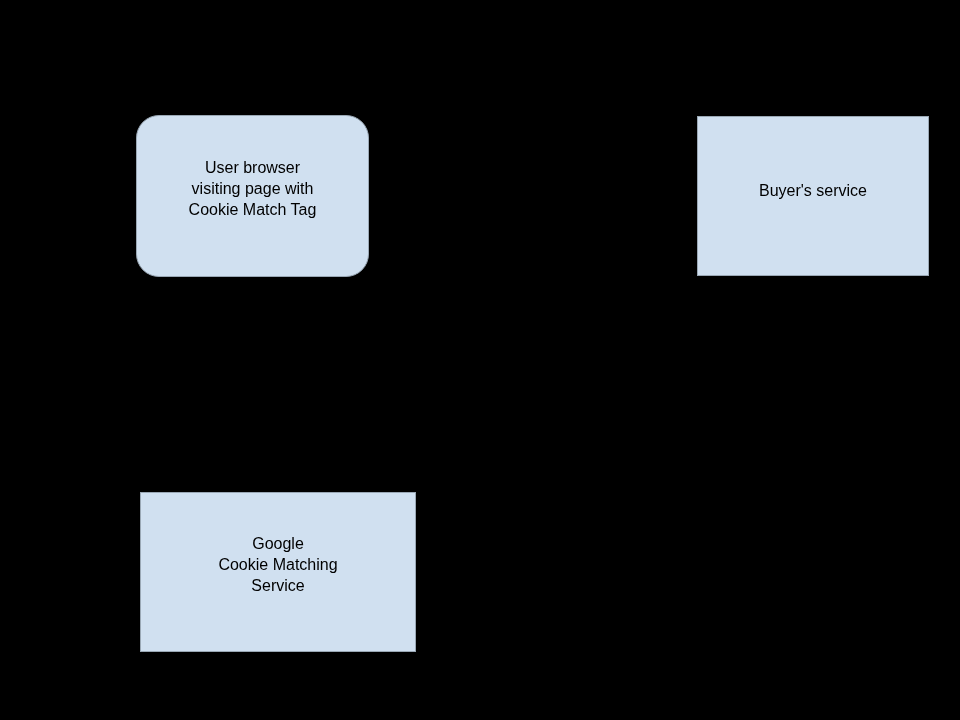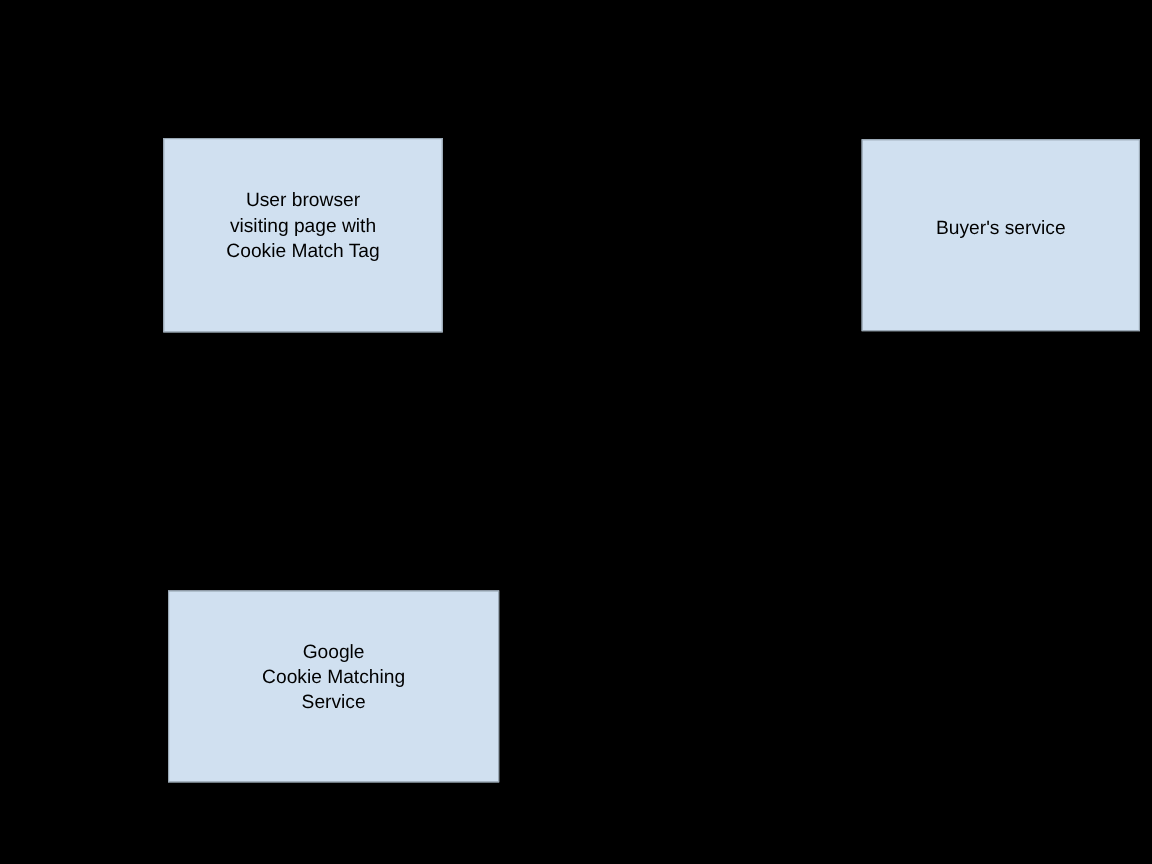--- a/index.html
+++ b/index.html
@@ -37,28 +37,29 @@
     white-space: pre-line;
     font-weight: normal;
   }
 
   
   #node-user-browser {
     left: 136px;
     top: 115px;
     width: 233px;
     height: 162px;
+    border-radius: 23px;
   }
   #node-user-browser .node-label {
     padding-top: 41px;
   }
 
   
   #node-buyers-service {
-    left: 718px;
+    left: 697px;
     top: 116px;
     width: 232px;
     height: 160px;
   }
   #node-buyers-service .node-label {
     padding-top: 63px;
   }
 
   
   #node-google-cms {

